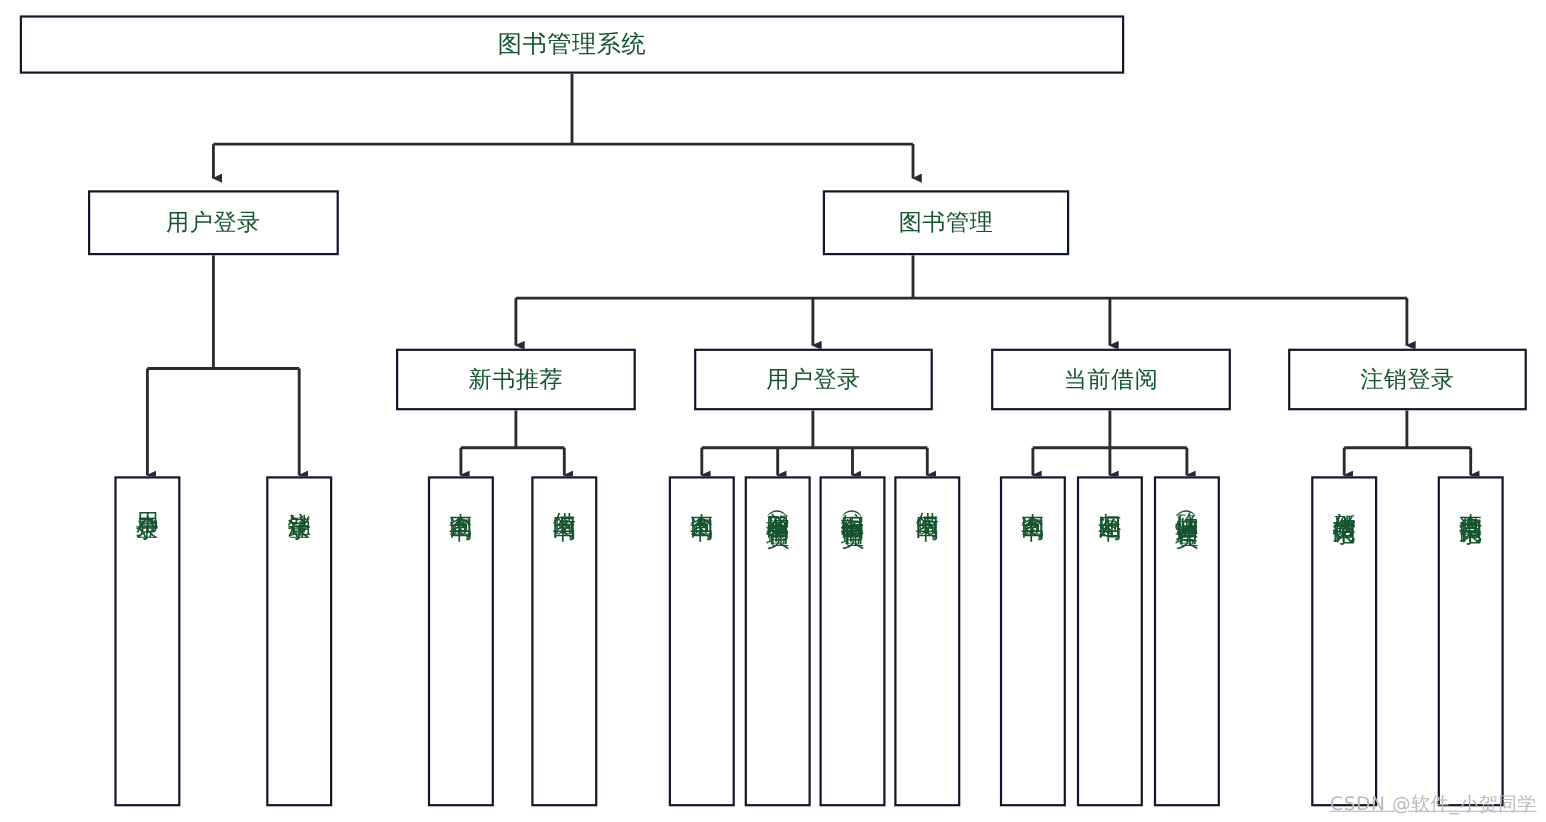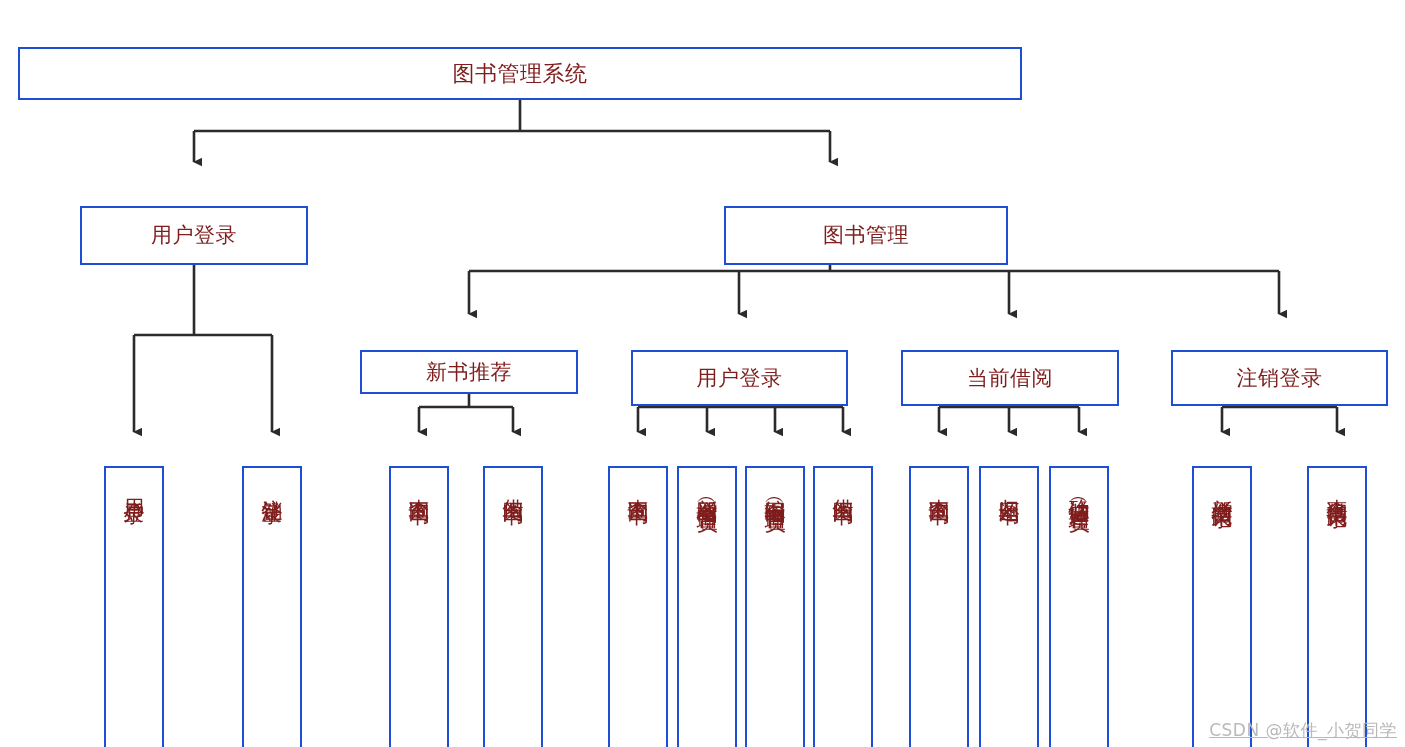--- a/index.html
+++ b/index.html
@@ -23,26 +23,25 @@
     left: 0;
     top: 0;
     width: 1405px;
     height: 747px;
     pointer-events: none;
   }
   .node {
     position: absolute;
     box-sizing: border-box;
     background: #ffffff;
-    border: 2px solid #1d4ed8;
+    border: 2px solid #0f172a;
     display: flex;
     align-items: center;
     justify-content: center;
-    color: #7f1d1d;
-    margin-top: 33px;
+    color: #14532d;
   }
   .node-label {
     display: block;
     text-align: center;
     line-height: 1.18;
     letter-spacing: 0.5px;
   }
   
   .node.horiz .node-label {
     font-size: 21px;
@@ -132,25 +131,25 @@
     </g>
   </svg>
 
   <div class="node horiz root" style="left:18px; top:14px; width:1004px; height:53px;">
     <span class="node-label">图书管理系统</span>
   </div>
 
   <div class="node horiz" style="left:80px; top:173px; width:228px; height:59px;">
     <span class="node-label">用户登录</span>
   </div>
-  <div class="node horiz" style="left:724px; top:173px; width:284px; height:59px;">
+  <div class="node horiz" style="left:748px; top:173px; width:224px; height:59px;">
     <span class="node-label">图书管理</span>
   </div>
 
-  <div class="node horiz" style="left:360px; top:317px; width:218px; height:44px;align-items:center;">
+  <div class="node horiz" style="left:360px; top:317px; width:218px; height:56px;align-items:center;">
     <span class="node-label">新书推荐</span>
   </div>
   <div class="node horiz" style="left:631px; top:317px; width:217px; height:56px;">
     <span class="node-label">用户登录</span>
   </div>
   <div class="node horiz" style="left:901px; top:317px; width:218px; height:56px;">
     <span class="node-label">当前借阅</span>
   </div>
   <div class="node horiz" style="left:1171px; top:317px; width:217px; height:56px;">
     <span class="node-label">注销登录</span>

